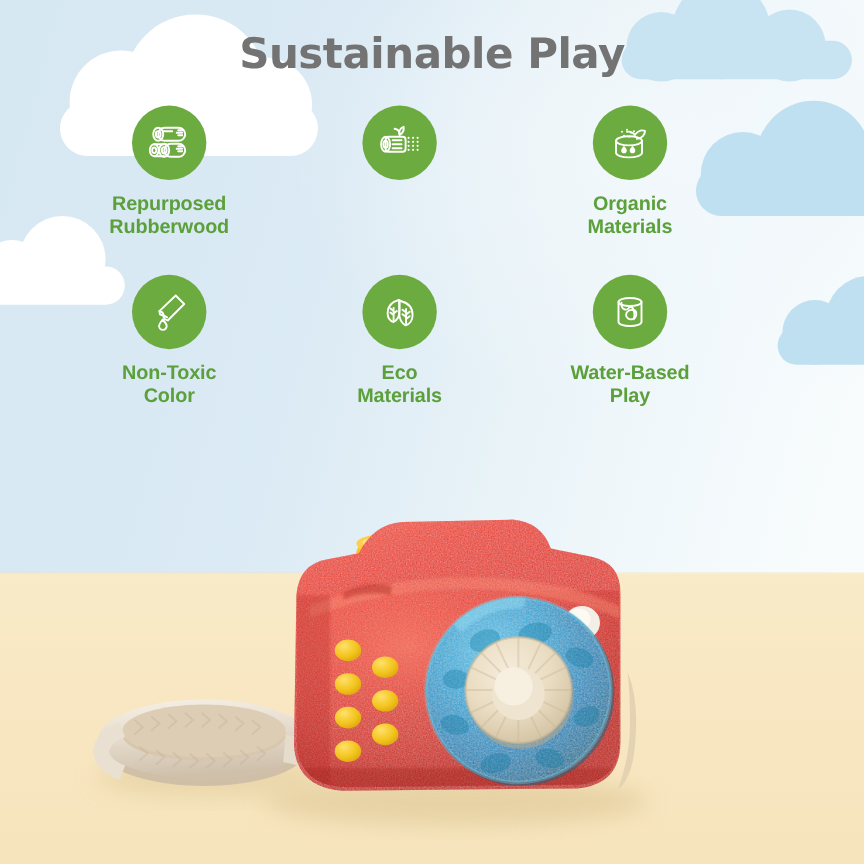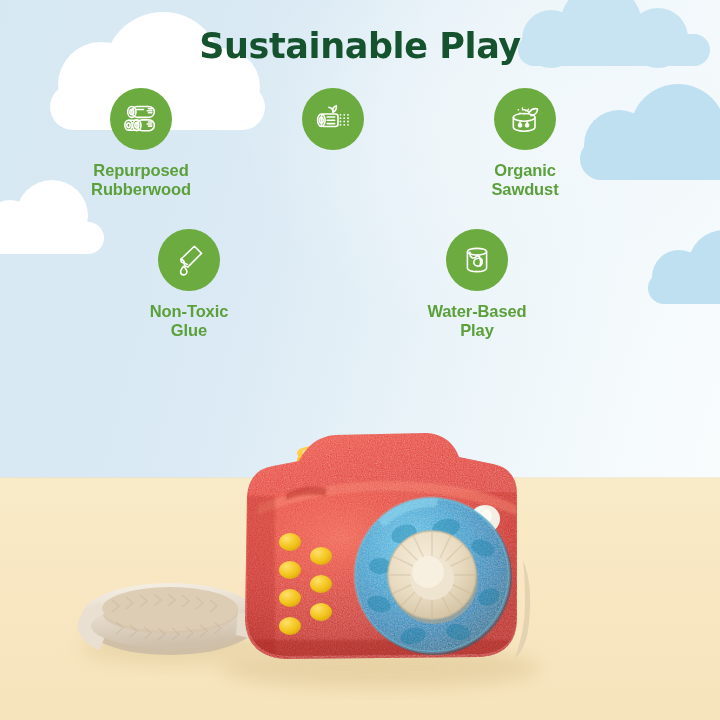--- a/index.html
+++ b/index.html
@@ -62,21 +62,21 @@
     line-height:1.16;
     text-align:center;
     letter-spacing:-0.1px;
     white-space:pre-line;
   }
 
   
   .title {
     position:absolute; left:0; top:26px; width:720px;
     text-align:center;
-    color:#14532d;
+    color:#737373;
     font-size:35px;
     font-weight:bold;
     letter-spacing:-0.4px;
     font-family:"DejaVu Sans", sans-serif;
   }
 
   
   .toy { position:absolute; left:0; top:0; width:720px; height:720px; }
 </style>
 </head>
@@ -191,38 +191,50 @@
             </g>
             <ellipse cx="23" cy="22" rx="13" ry="4.6"></ellipse>
             <path d="M10 22v12c0 2.5 5.8 4.6 13 4.6s13-2.1 13-4.6V22"></path>
             <g fill="#ffffff" stroke="none">
               <path d="M18 27c1.8 2.2 2.8 3.4 2.8 4.6a2.8 2.8 0 01-5.6 0c0-1.2 1-2.4 2.8-4.6z"></path>
               <path d="M26.5 27c1.8 2.2 2.8 3.4 2.8 4.6a2.8 2.8 0 01-5.6 0c0-1.2 1-2.4 2.8-4.6z"></path>
             </g>
           </svg>
         </div>
         <div class="flabel">Organic
-Sawdust</div>
+Materials</div>
       </div>
     </div>
 
     <div class="frow row2">
 
       <div class="fcell">
         <div class="badge">
           <svg viewBox="0 0 48 48" fill="none" stroke="#ffffff" stroke-width="1.9" stroke-linecap="round" stroke-linejoin="round">
             <path d="M30.5 7.5l8.5 8.5-16.5 16.5-3.2-1.6-1.4-3.2-3.1-1.3-.6-3.3z"></path>
             <path d="M14.2 23.2l3.1 1.3 1.4 3.2 3.2 1.6"></path>
             <path d="M17.5 31.5c-2.4 3-3.6 5-3.6 6.6a3.8 3.8 0 007.6 0c0-1.6-1.3-3.6-4-6.6z"></path>
           </svg>
         </div>
         <div class="flabel">Non-Toxic
-Glue</div>
-      </div>
-
+Color</div>
+      </div>
+
+      <div class="fcell">
+        <div class="badge">
+          <svg viewBox="0 0 48 48" fill="none" stroke="#ffffff" stroke-width="1.9" stroke-linecap="round" stroke-linejoin="round">
+            <path d="M23 12c-7 2-11 7-11 13 0 4.5 2.6 8 6 9 3.5-1.8 6-6 6-11.5V12z"></path>
+            <path d="M18 20v12M18 23l-3.2-2.4M18 27l-3.2-2.4M18 25.5l3.2-2.4"></path>
+            <path d="M25 13c8 2 12 7.5 12 14 0 5.2-3 9.2-7 10.3-3.8-2-6.4-6.6-6.4-12.6V13z"></path>
+            <path d="M30.5 21v15M30.5 24.5l-3.6-2.8M30.5 29l-3.6-2.8M30.5 26.5l3.6-2.8M30.5 31l3.6-2.8"></path>
+          </svg>
+        </div>
+        <div class="flabel">Eco
+Materials</div>
+      </div>
 
       <div class="fcell">
         <div class="badge">
           <svg viewBox="0 0 48 48" fill="none" stroke="#ffffff" stroke-width="1.9" stroke-linecap="round" stroke-linejoin="round">
             <ellipse cx="24" cy="14" rx="11.5" ry="4"></ellipse>
             <path d="M12.5 14v20c0 2.2 5.1 4 11.5 4s11.5-1.8 11.5-4V14"></path>
             <path d="M15.5 14.6c-.4 3.4.5 5.6 2.6 6.6 2.4 1.1 4.6-.2 5.4-2.4"></path>
             <path d="M23.5 18.8c2.2 0 3.6 1.2 4 3.2"></path>
             <path d="M27.5 22c-4.2-.5-7.4 1.4-7.4 4.8 0 3 2.6 4.8 5.6 4.5 2.8-.3 4.6-2.6 4.6-5.6 0-2-1-3.3-2.8-3.7z"></path>
             <path d="M27.5 22c1.2 2.6 1.2 6 0 9.3"></path>

